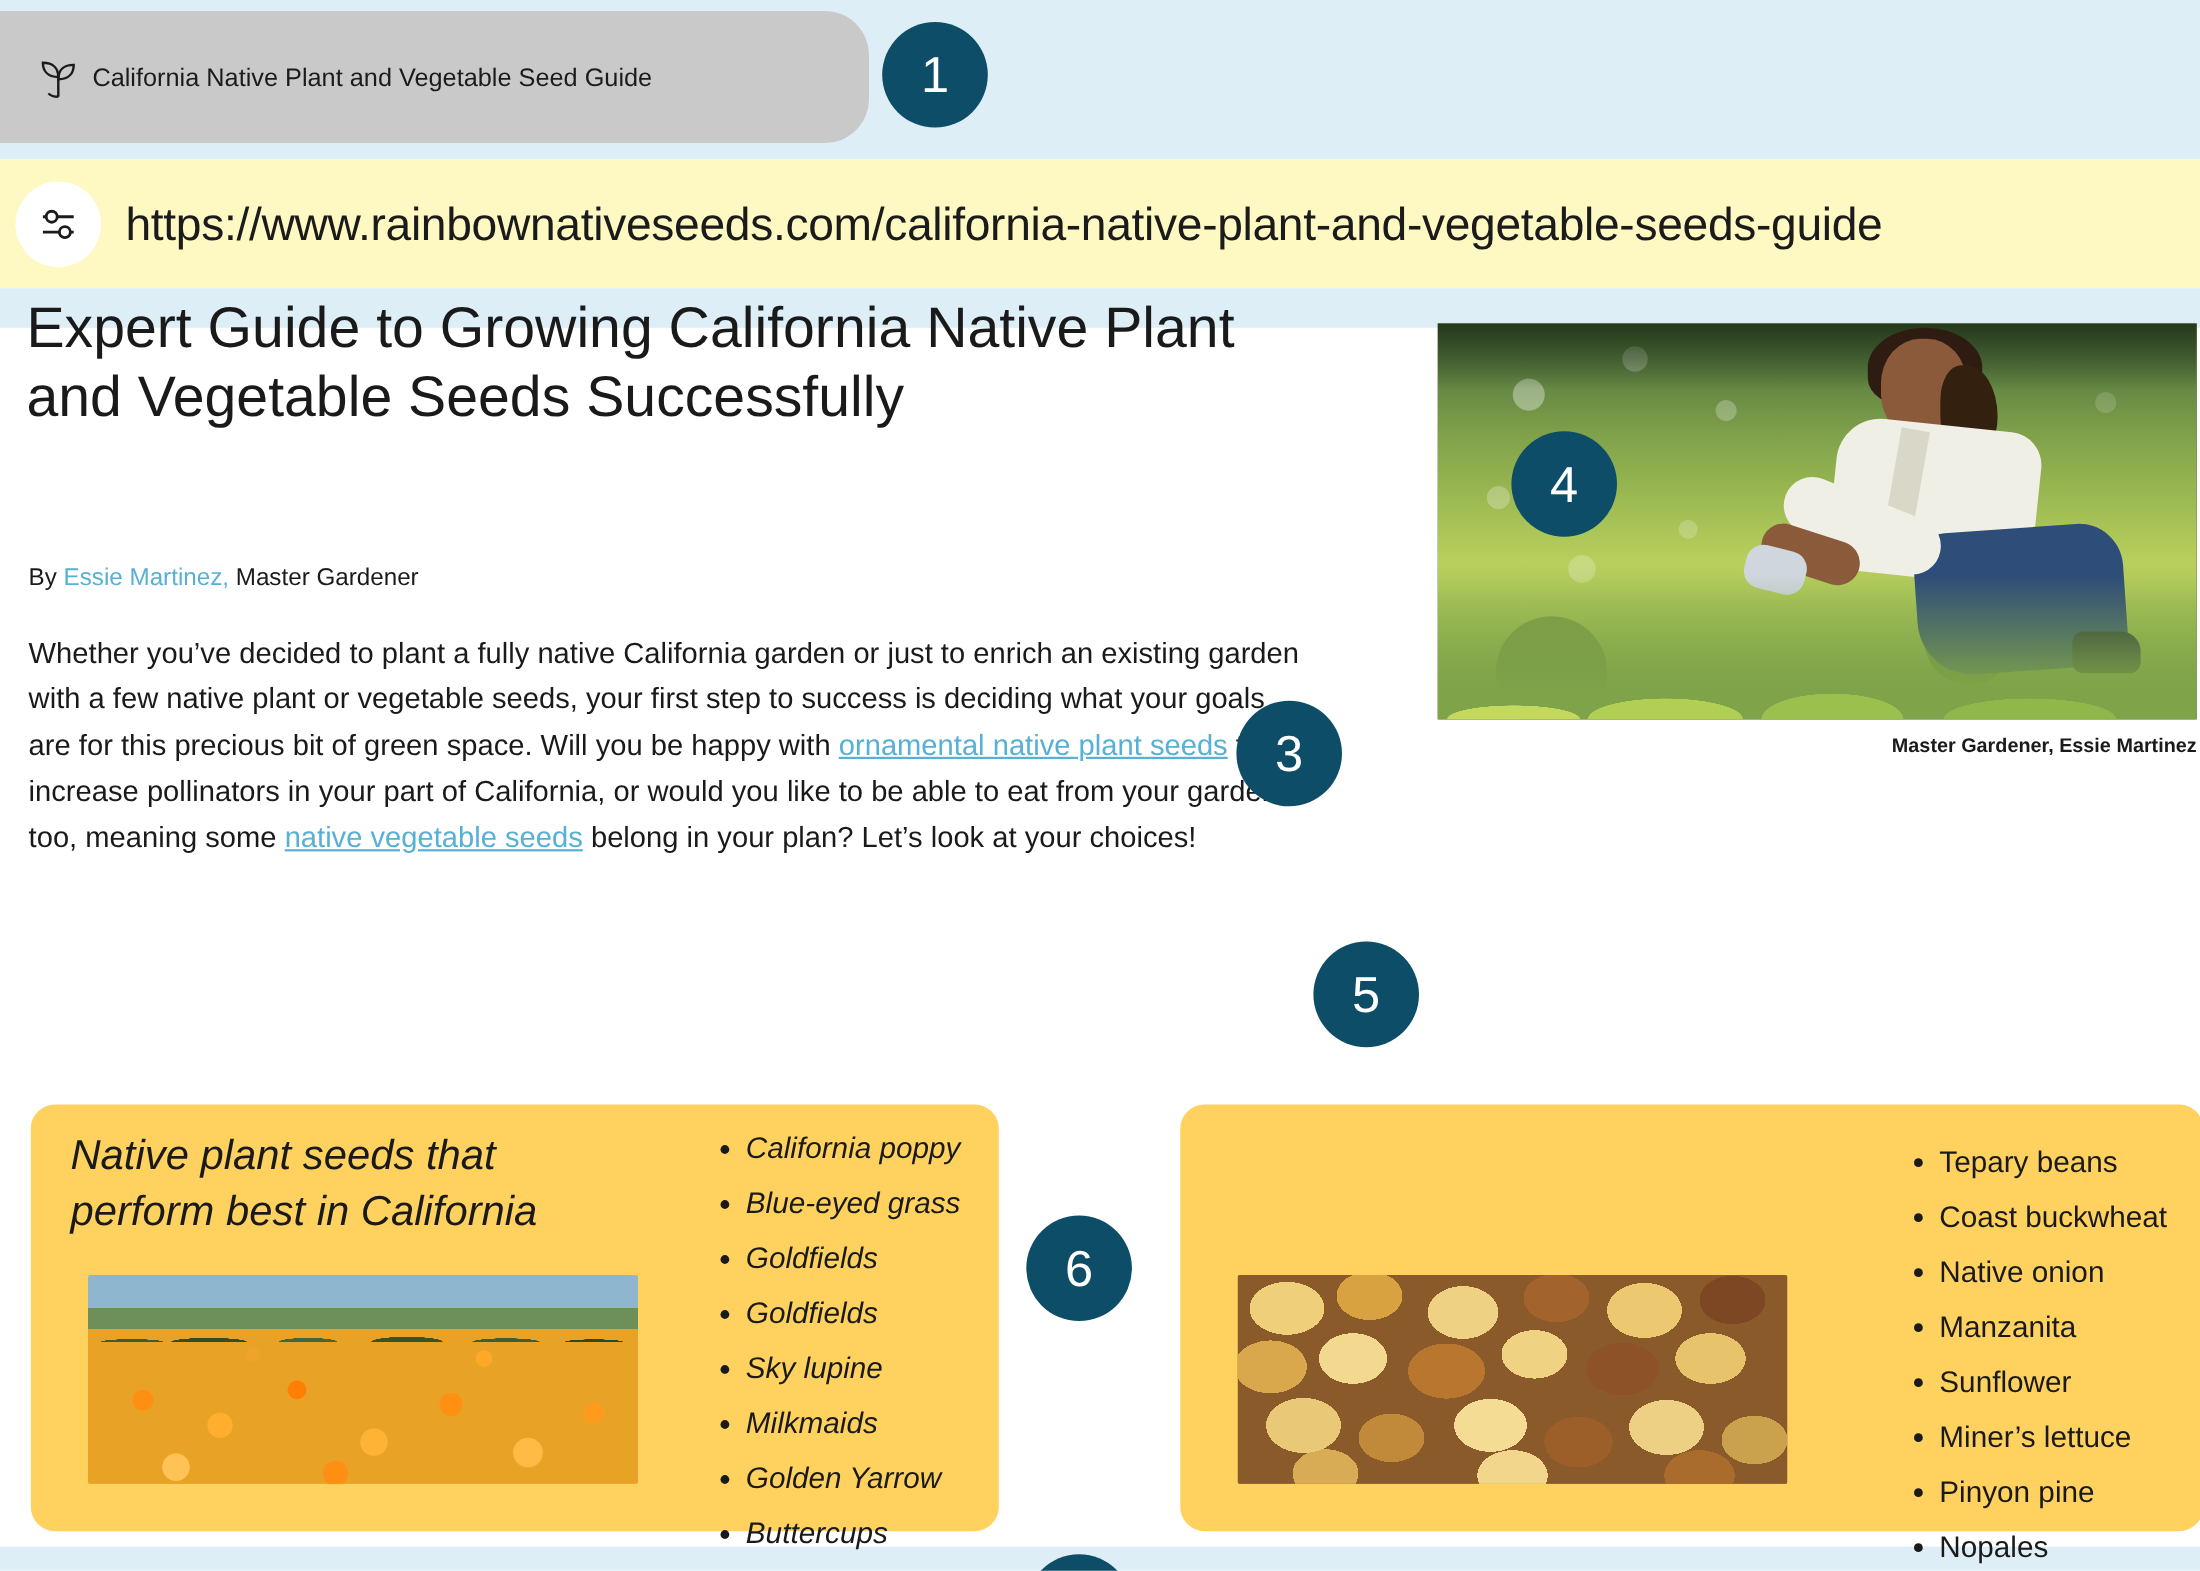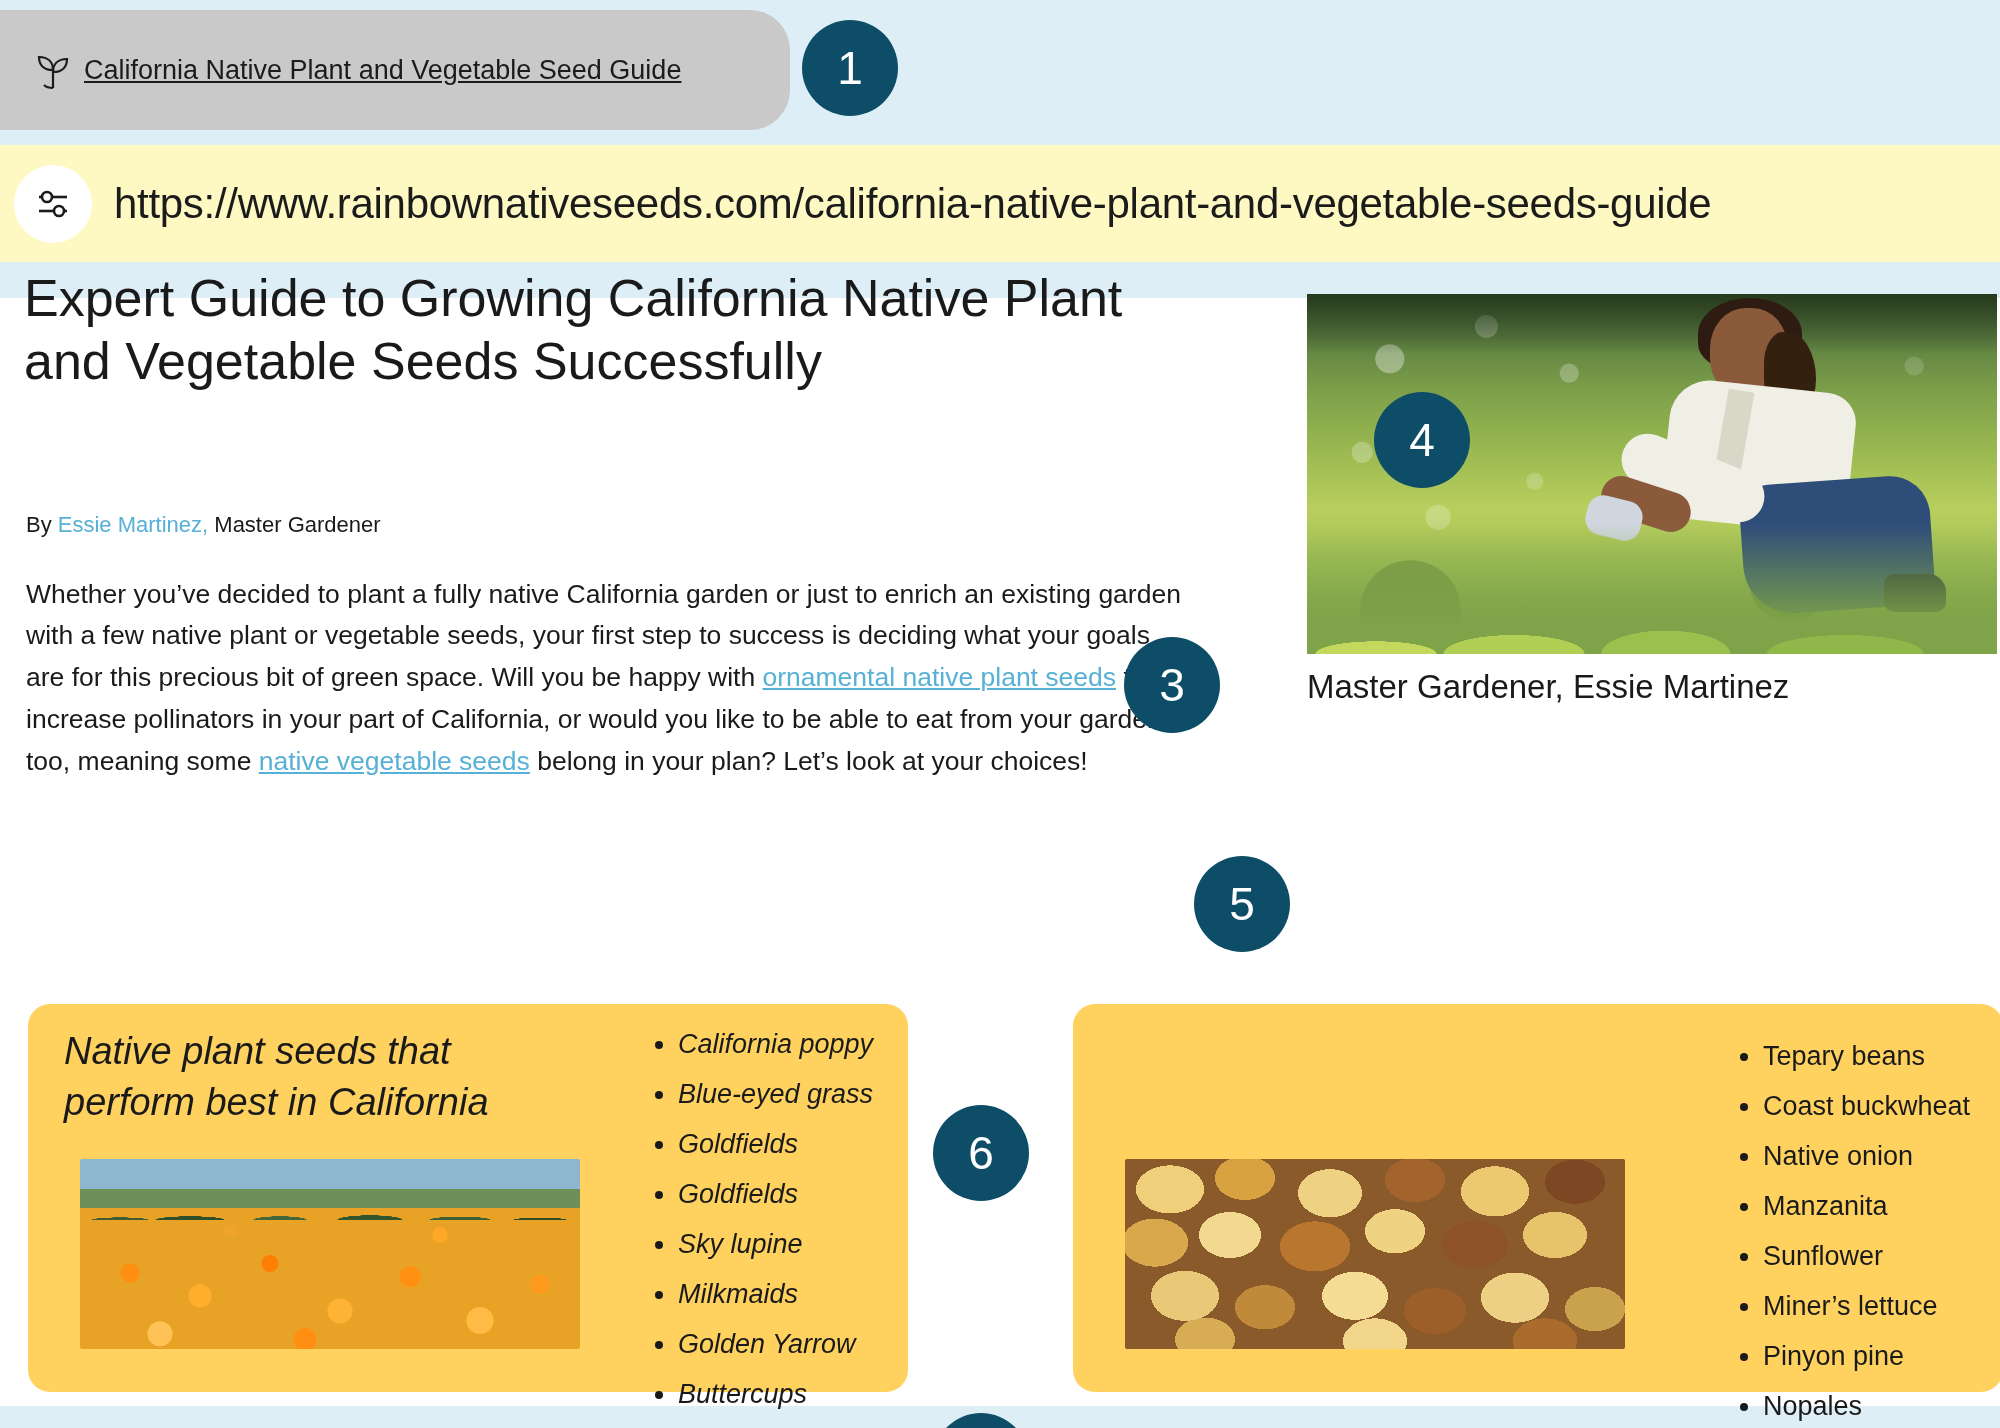--- a/index.html
+++ b/index.html
@@ -38,25 +38,24 @@
   }
   .tab-icon {
     width: 46px;
     height: 46px;
     flex: 0 0 46px;
     display: flex;
     align-items: center;
     justify-content: center;
   }
   .tab-title {
-    font-size: 27px;
+    font-size: 23px;
     color: #1b1b1b;
     margin-left: 8px;
     white-space: nowrap;
-    text-decoration: underline;
   }
 
   .urlbar {
     position: absolute;
     top: 145px;
     left: 0;
     width: 2000px;
     height: 117px;
     background: #fef9c3;
     display: flex;
@@ -149,23 +148,24 @@
     width: 690px;
     height: 360px;
     overflow: hidden;
     background: #3f5a2a;
   }
   .hero-caption {
     position: absolute;
     left: 1307px;
     top: 406px;
     width: 690px;
-    text-align: left;
-    font-size: 33px;
-    color: #1a1a1a;
+    text-align: right;
+    font-size: 18px;
+    color: #1a1a1a;
+    font-weight: bold;
   }
 
   
   .hero-sky {
     position: absolute; inset: 0;
     background:
       linear-gradient(180deg, #4b6b3a 0%, #5c7f42 12%, #7fa14a 28%, #9dbb52 45%, #b9cf5d 60%, #9fbe55 78%, #7fa548 100%);
   }
   .hero-bokeh {
     position: absolute; inset: 0;

